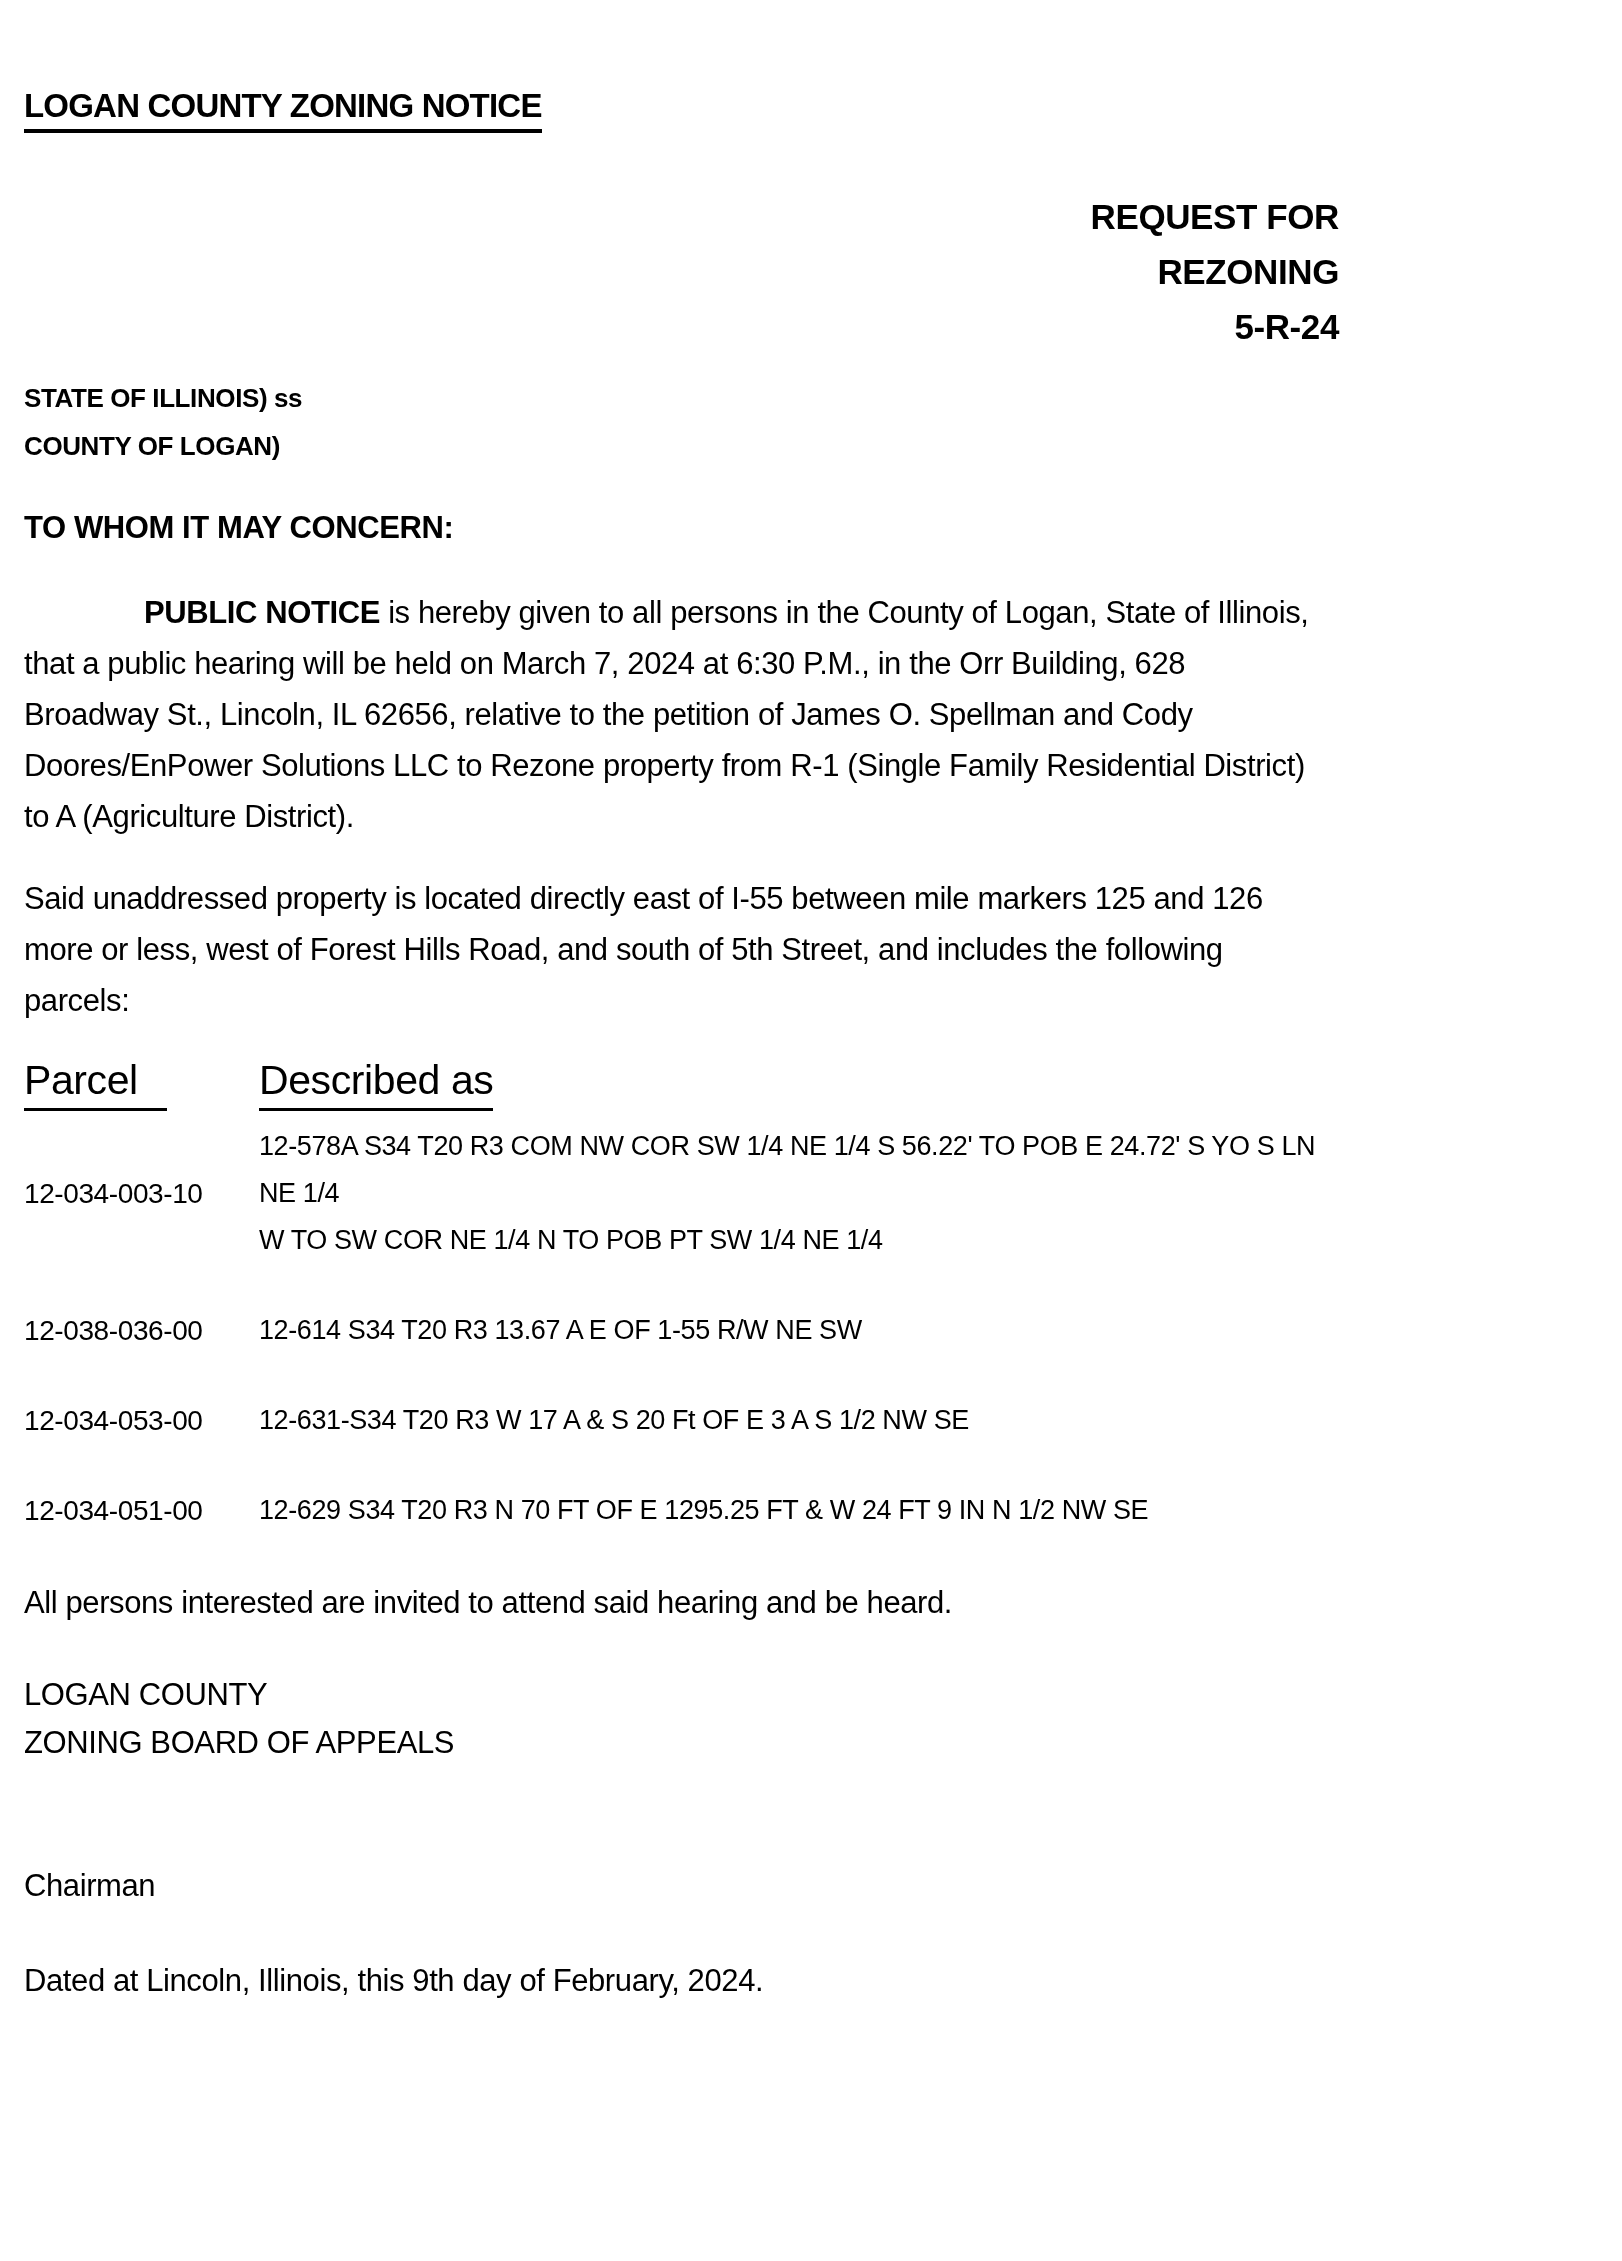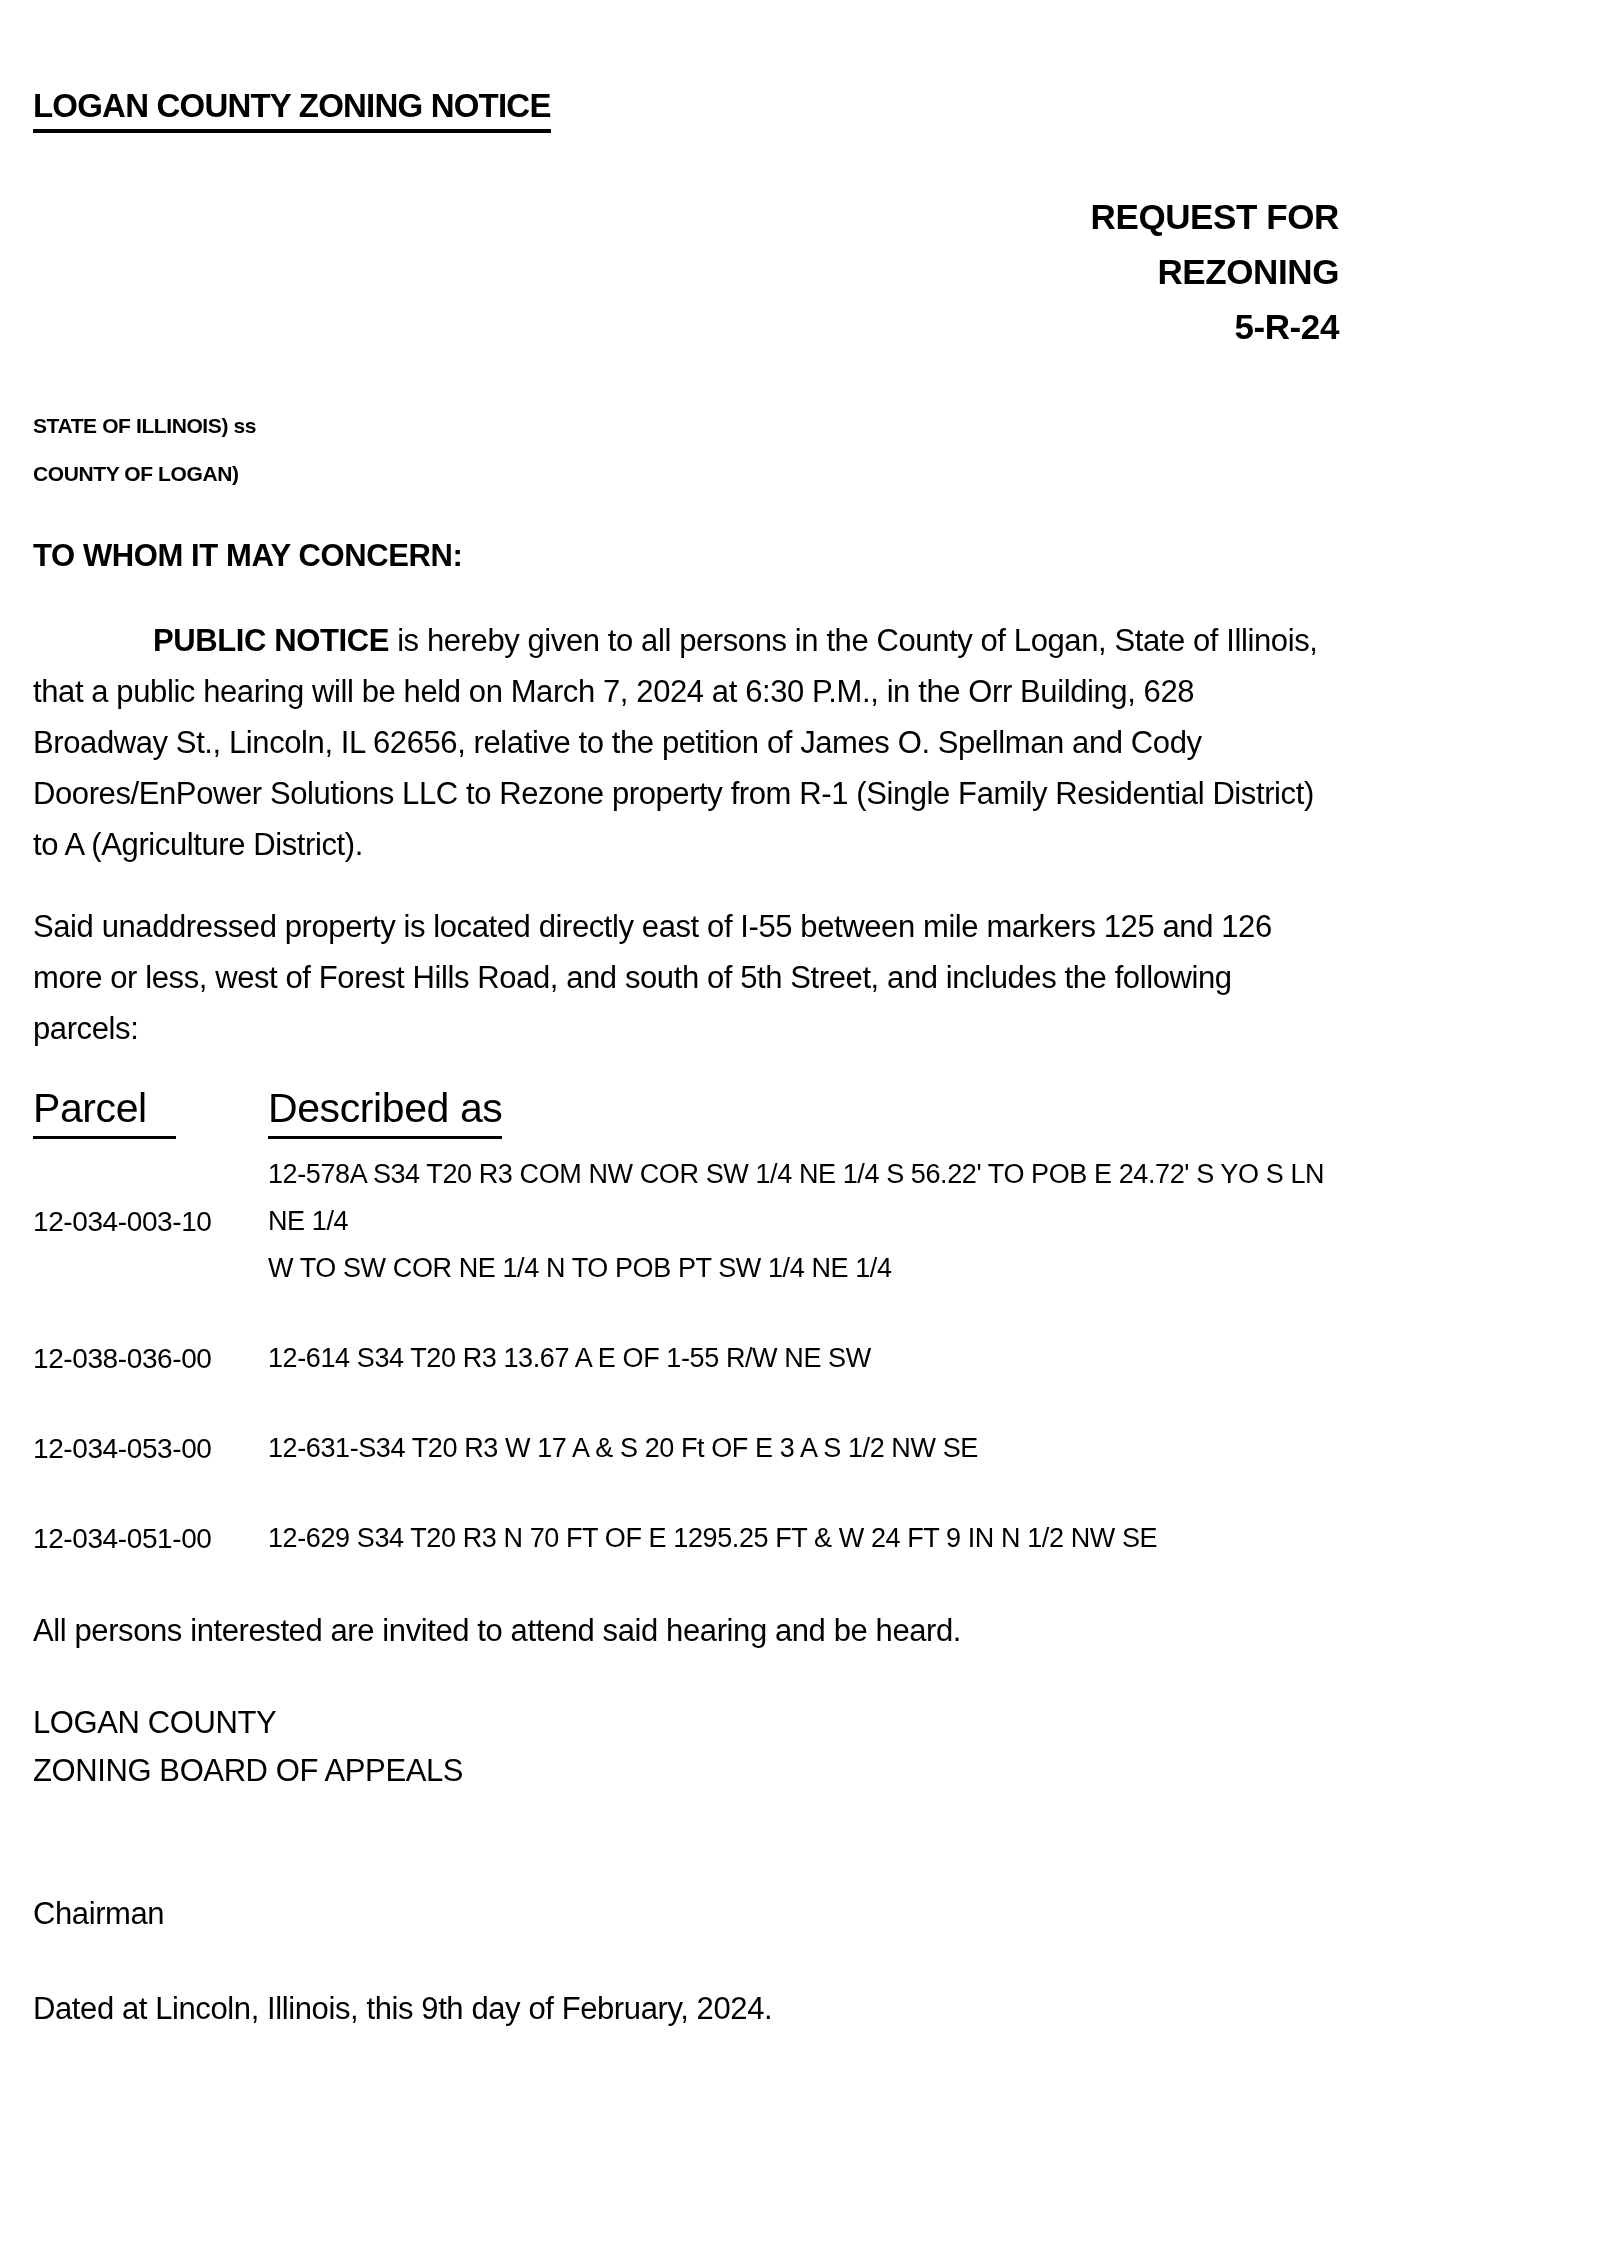--- a/index.html
+++ b/index.html
@@ -8,21 +8,21 @@
     height: 2261px;
     background: #ffffff;
     color: #000000;
     font-family: "Liberation Sans", sans-serif;
     letter-spacing: -0.4px;
   }
   .page {
     box-sizing: border-box;
     width: 1400px;
     height: 2261px;
-    padding: 0 44px 0 33px;
+    padding: 0 44px 0 24px;
     overflow: hidden;
     background: #ffffff;
   }
   .doc-title {
     margin: 87px 0 0 0;
     font-size: 33px;
     font-weight: bold;
     line-height: 37px;
   }
   .doc-title .underlined {
@@ -33,23 +33,23 @@
   }
   .request-block {
     margin-top: 56px;
     margin-right: 17px;
     text-align: right;
     font-weight: bold;
     font-size: 35px;
     line-height: 55px;
   }
   .jurisdiction-block {
-    margin-top: 48px;
+    margin-top: 20px;
     font-weight: bold;
-    font-size: 21px;
+    font-size: 26px;
     line-height: 48px;
   }
   .salutation {
     margin: 34px 0 0 0;
     font-weight: bold;
     font-size: 31px;
     line-height: 48px;
   }
   .para {
     margin: 0;

